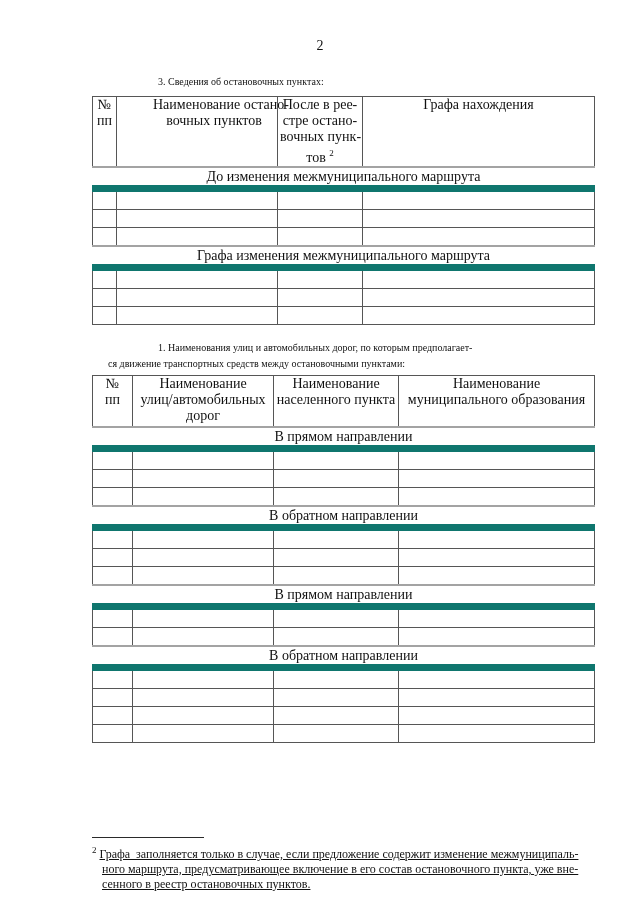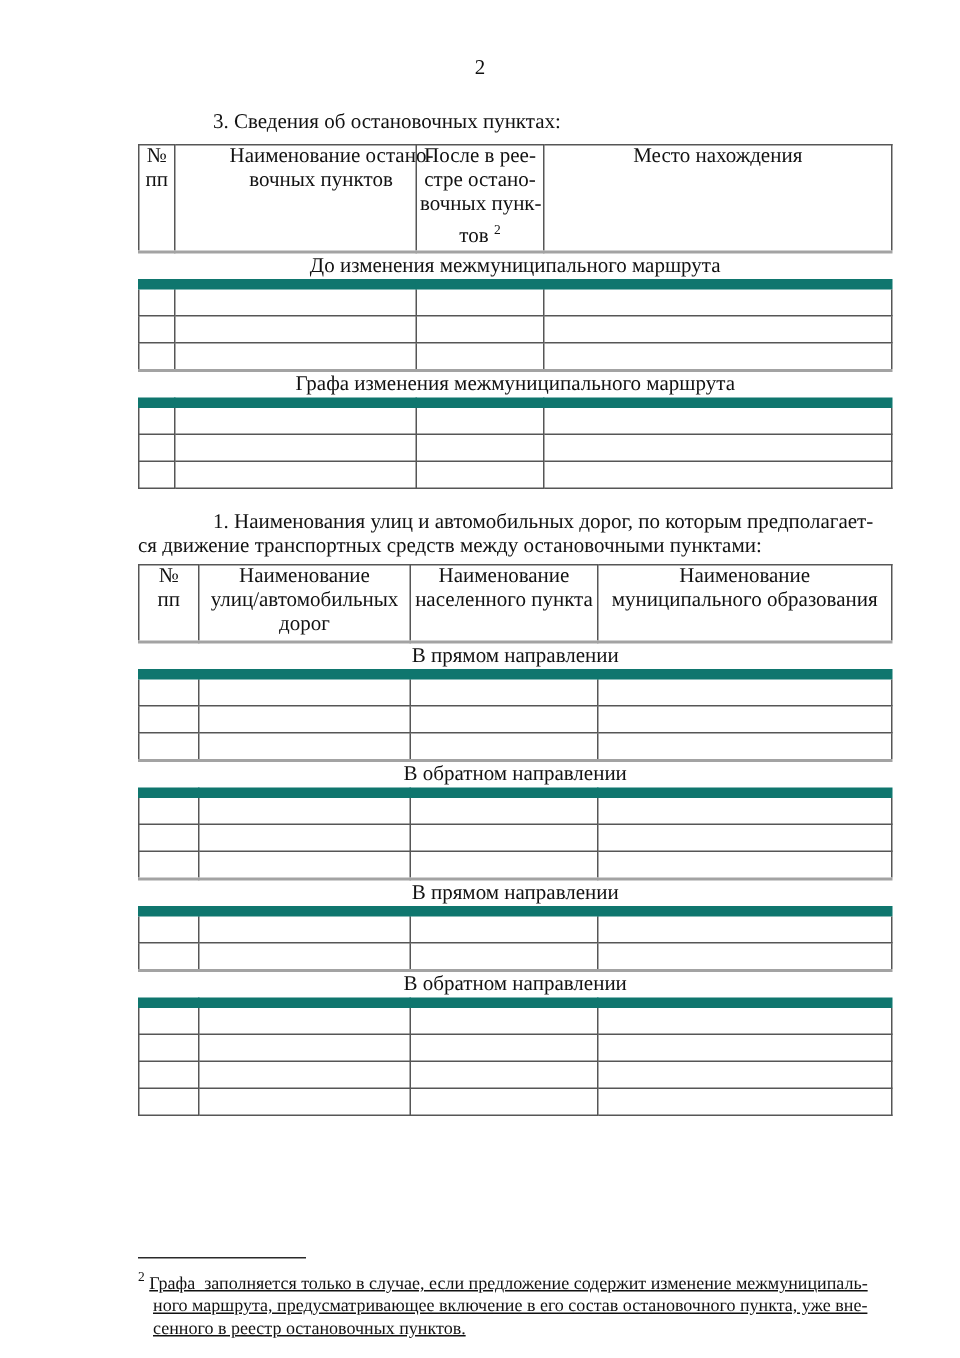--- a/index.html
+++ b/index.html
@@ -4,21 +4,21 @@
 <style>
   html, body { margin:0; padding:0; }
   body {
     width:640px; height:905px; overflow:hidden;
     background:#ffffff; color:#111111;
     font-family:"Liberation Serif", serif;
   }
   .page-number { margin-top:38px; text-align:center; font-size:14px; }
   .content { margin-left:92px; width:503px; }
 
-  .para { font-size:14px; line-height:16px; margin:0; }
+  .para { font-size:10px; line-height:16px; margin:16px; }
   .p3 { margin-top:20px; text-indent:50px; margin-bottom:6px; }
   .p4 { margin-top:15px; text-indent:50px; margin-bottom:3px; }
 
   [data-bind-lines] { white-space:pre; }
 
   table.tbl { border-collapse:collapse; width:503px; table-layout:fixed; font-size:14px; }
   .tbl td {
     border:1px solid #565656; padding:0 2px;
     text-align:center; vertical-align:top; line-height:16px;
   }
@@ -66,21 +66,21 @@
           <td class="c2">
               <div data-bind-lines="section3.table.header.col2_lines">Наименование остано-
 вочных пунктов</div>
             </td>
           <td class="c3">
             <div data-bind-lines="section3.table.header.col3_lines">После в рее-
 стре остано-
 вочных пунк-</div>
             <div><span data-bind="section3.table.header.col3_last">тов</span> <sup data-bind="section3.table.header.col3_sup">2</sup></div>
           </td>
-          <td data-bind="section3.table.header.col4">Место нахождения</td>
+          <td data-bind="section3.table.header.col4">Графа нахождения</td>
         </tr>
         <tr class="section-row">
             <td colspan="4" data-bind="section3.table.sections.before">До изменения межмуниципального маршрута</td>
           </tr>
         <tr class="empty-row">
             <td></td>
             <td></td>
             <td></td>
             <td></td>
           </tr>

